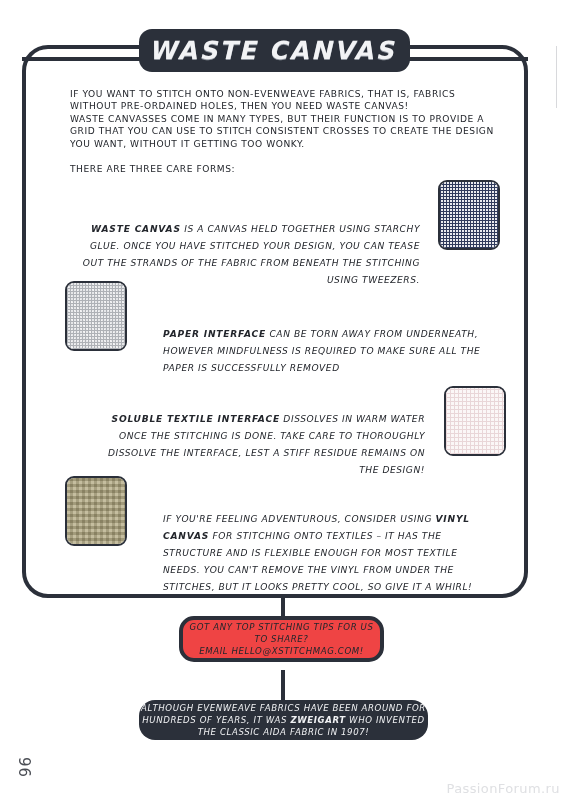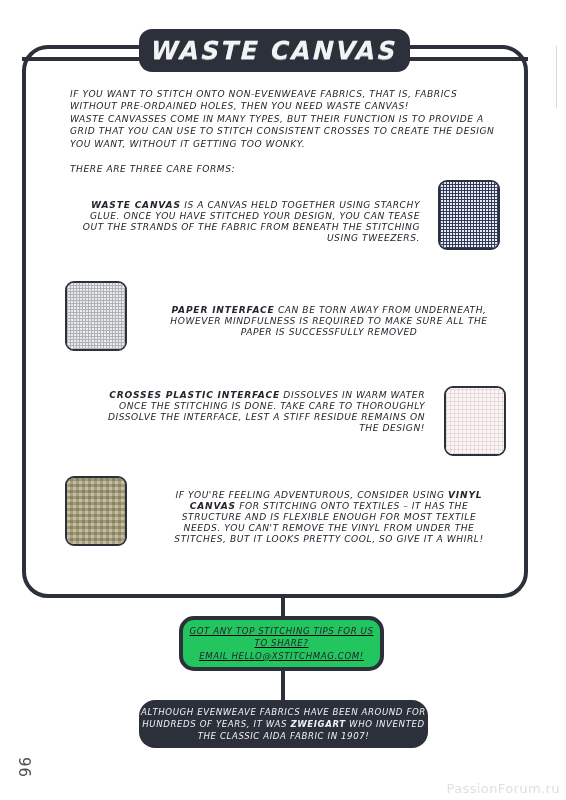--- a/index.html
+++ b/index.html
@@ -52,38 +52,38 @@
   }
 
   
   .copy{
     position:absolute;
     font-family:"DejaVu Sans", sans-serif;
     font-size:9.1px;
     line-height:12.4px;
     letter-spacing:0.55px;
     color:#23262c;
-    font-style:italic;
     white-space:pre-line;
   }
   .intro{left:70px;top:88px;width:430px;}
   .forms{left:70px;top:163px;width:300px;}
 
   .sec{
     position:absolute;
     font-family:"DejaVu Sans", sans-serif;
     font-size:9.1px;
-    line-height:11px;
+    line-height:17px;
     letter-spacing:0.55px;
     color:#23262c;
     font-style:italic;
+    margin-top:21px;
   }
   .sec b{font-weight:bold;font-style:italic;letter-spacing:0.8px;}
   .sec.r{text-align:right;}
-  .sec.l{text-align:center;}
+  .sec.l{text-align:left;}
 
   .sec1{left:80px;top:200px;width:340px;}
   .sec2{left:163px;top:305px;width:332px;}
   .sec3{left:95px;top:390px;width:330px;}
   .sec4{left:163px;top:490px;width:332px;}
 
   
   .swatch{
     position:absolute;
     width:62px;height:70px;
@@ -137,27 +137,26 @@
   .conn2{top:670px;height:30px;}
 
   .callout{
     position:absolute;
     box-sizing:border-box;
     border-radius:15px;
     display:flex;align-items:center;justify-content:center;
     text-align:center;
   }
   .callout-light{
-    left:179px;top:616px;width:205px;height:55px;
-    background:#22c55e;
+    left:179px;top:616px;width:205px;height:46px;
+    background:#ef4444;
     border:4px solid #2b303a;
-    text-decoration:underline;
   }
   .callout-dark{
-    left:139px;top:700px;width:289px;height:48px;
+    left:139px;top:700px;width:289px;height:40px;
     background:#2b303a;
     border-radius:16px;
   }
   .co-text{
     font-family:"DejaVu Sans", sans-serif;
     font-size:8.6px;
     line-height:12.2px;
     letter-spacing:0.6px;
     font-style:italic;
     color:#23262c;
@@ -218,21 +217,21 @@
   </div>
 
   <div class="sec l sec2">
     <b>PAPER INTERFACE</b><span> CAN BE TORN AWAY FROM UNDERNEATH, HOWEVER MINDFULNESS IS REQUIRED TO MAKE SURE ALL THE PAPER IS SUCCESSFULLY REMOVED</span>
   </div>
   <div class="swatch sw2">
     <div class="tex tex-paper"></div>
   </div>
 
   <div class="sec r sec3">
-    <b>CROSSES PLASTIC INTERFACE</b><span> DISSOLVES IN WARM WATER ONCE THE STITCHING IS DONE. TAKE CARE TO THOROUGHLY DISSOLVE THE INTERFACE, LEST A STIFF RESIDUE REMAINS ON THE DESIGN!</span>
+    <b>SOLUBLE TEXTILE INTERFACE</b><span> DISSOLVES IN WARM WATER ONCE THE STITCHING IS DONE. TAKE CARE TO THOROUGHLY DISSOLVE THE INTERFACE, LEST A STIFF RESIDUE REMAINS ON THE DESIGN!</span>
   </div>
   <div class="swatch sw3">
     <div class="tex tex-plastic"></div>
   </div>
 
   <div class="sec l sec4">
     <span>IF YOU'RE FEELING ADVENTUROUS, CONSIDER USING </span><b>VINYL CANVAS</b><span> FOR STITCHING ONTO TEXTILES – IT HAS THE STRUCTURE AND IS FLEXIBLE ENOUGH FOR MOST TEXTILE NEEDS. YOU CAN'T REMOVE THE VINYL FROM UNDER THE STITCHES, BUT IT LOOKS PRETTY COOL, SO GIVE IT A WHIRL!</span>
   </div>
   <div class="swatch sw4">
     <div class="tex tex-vinyl"></div>

